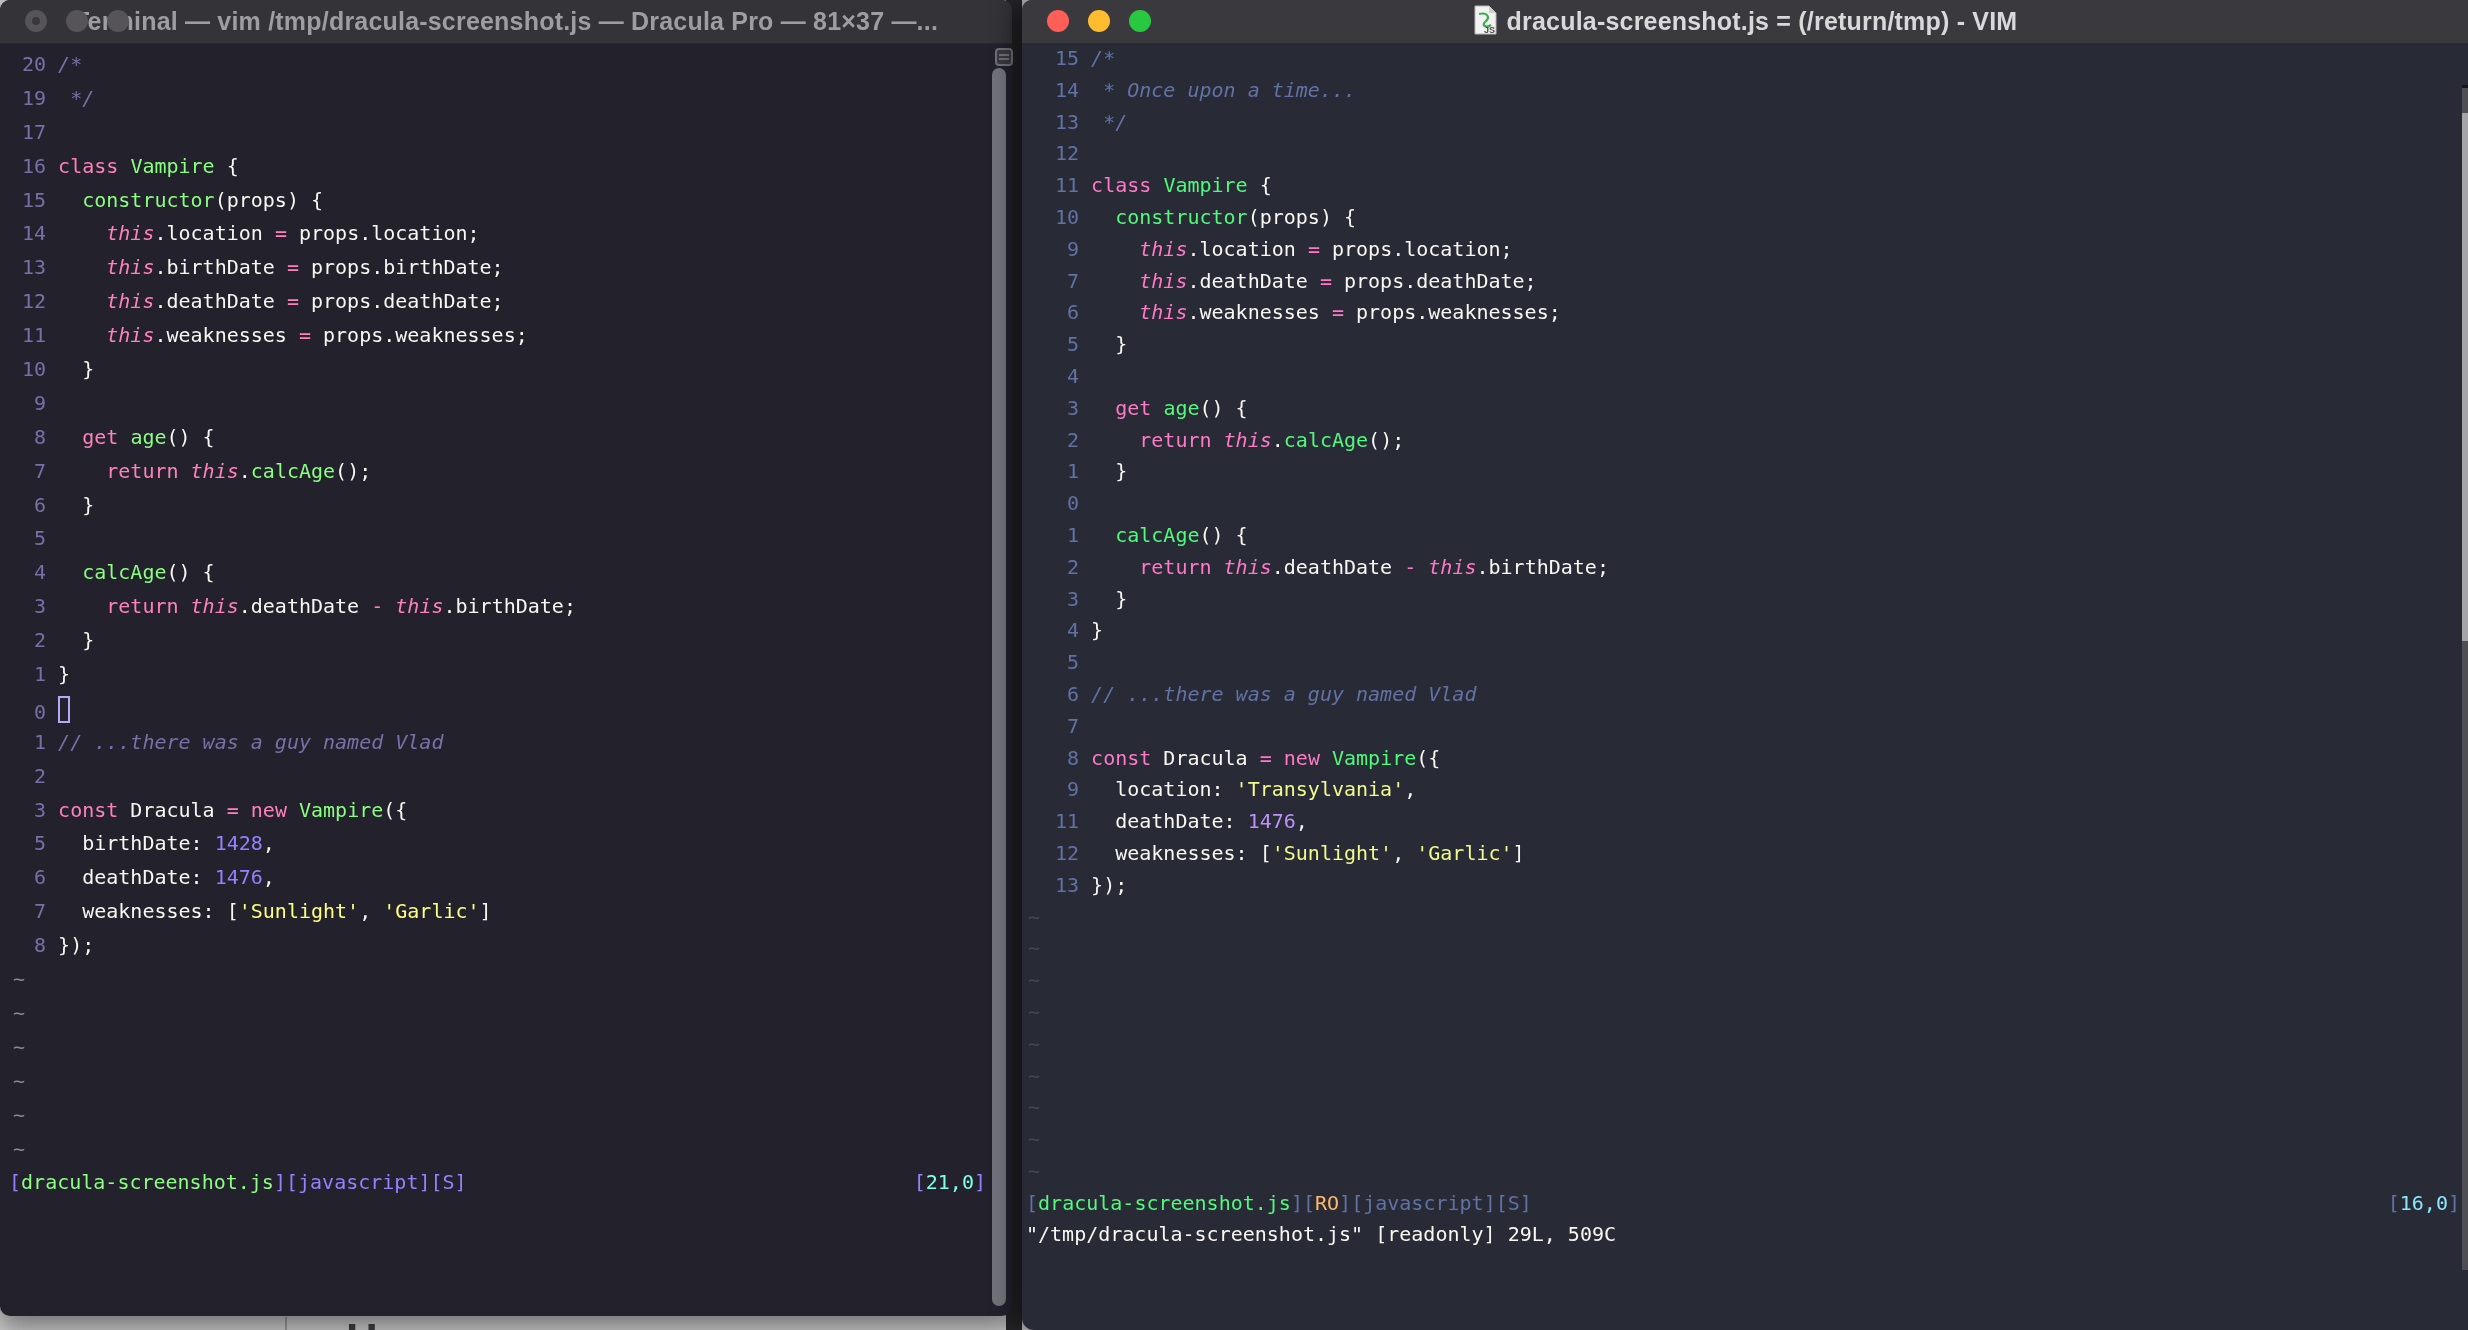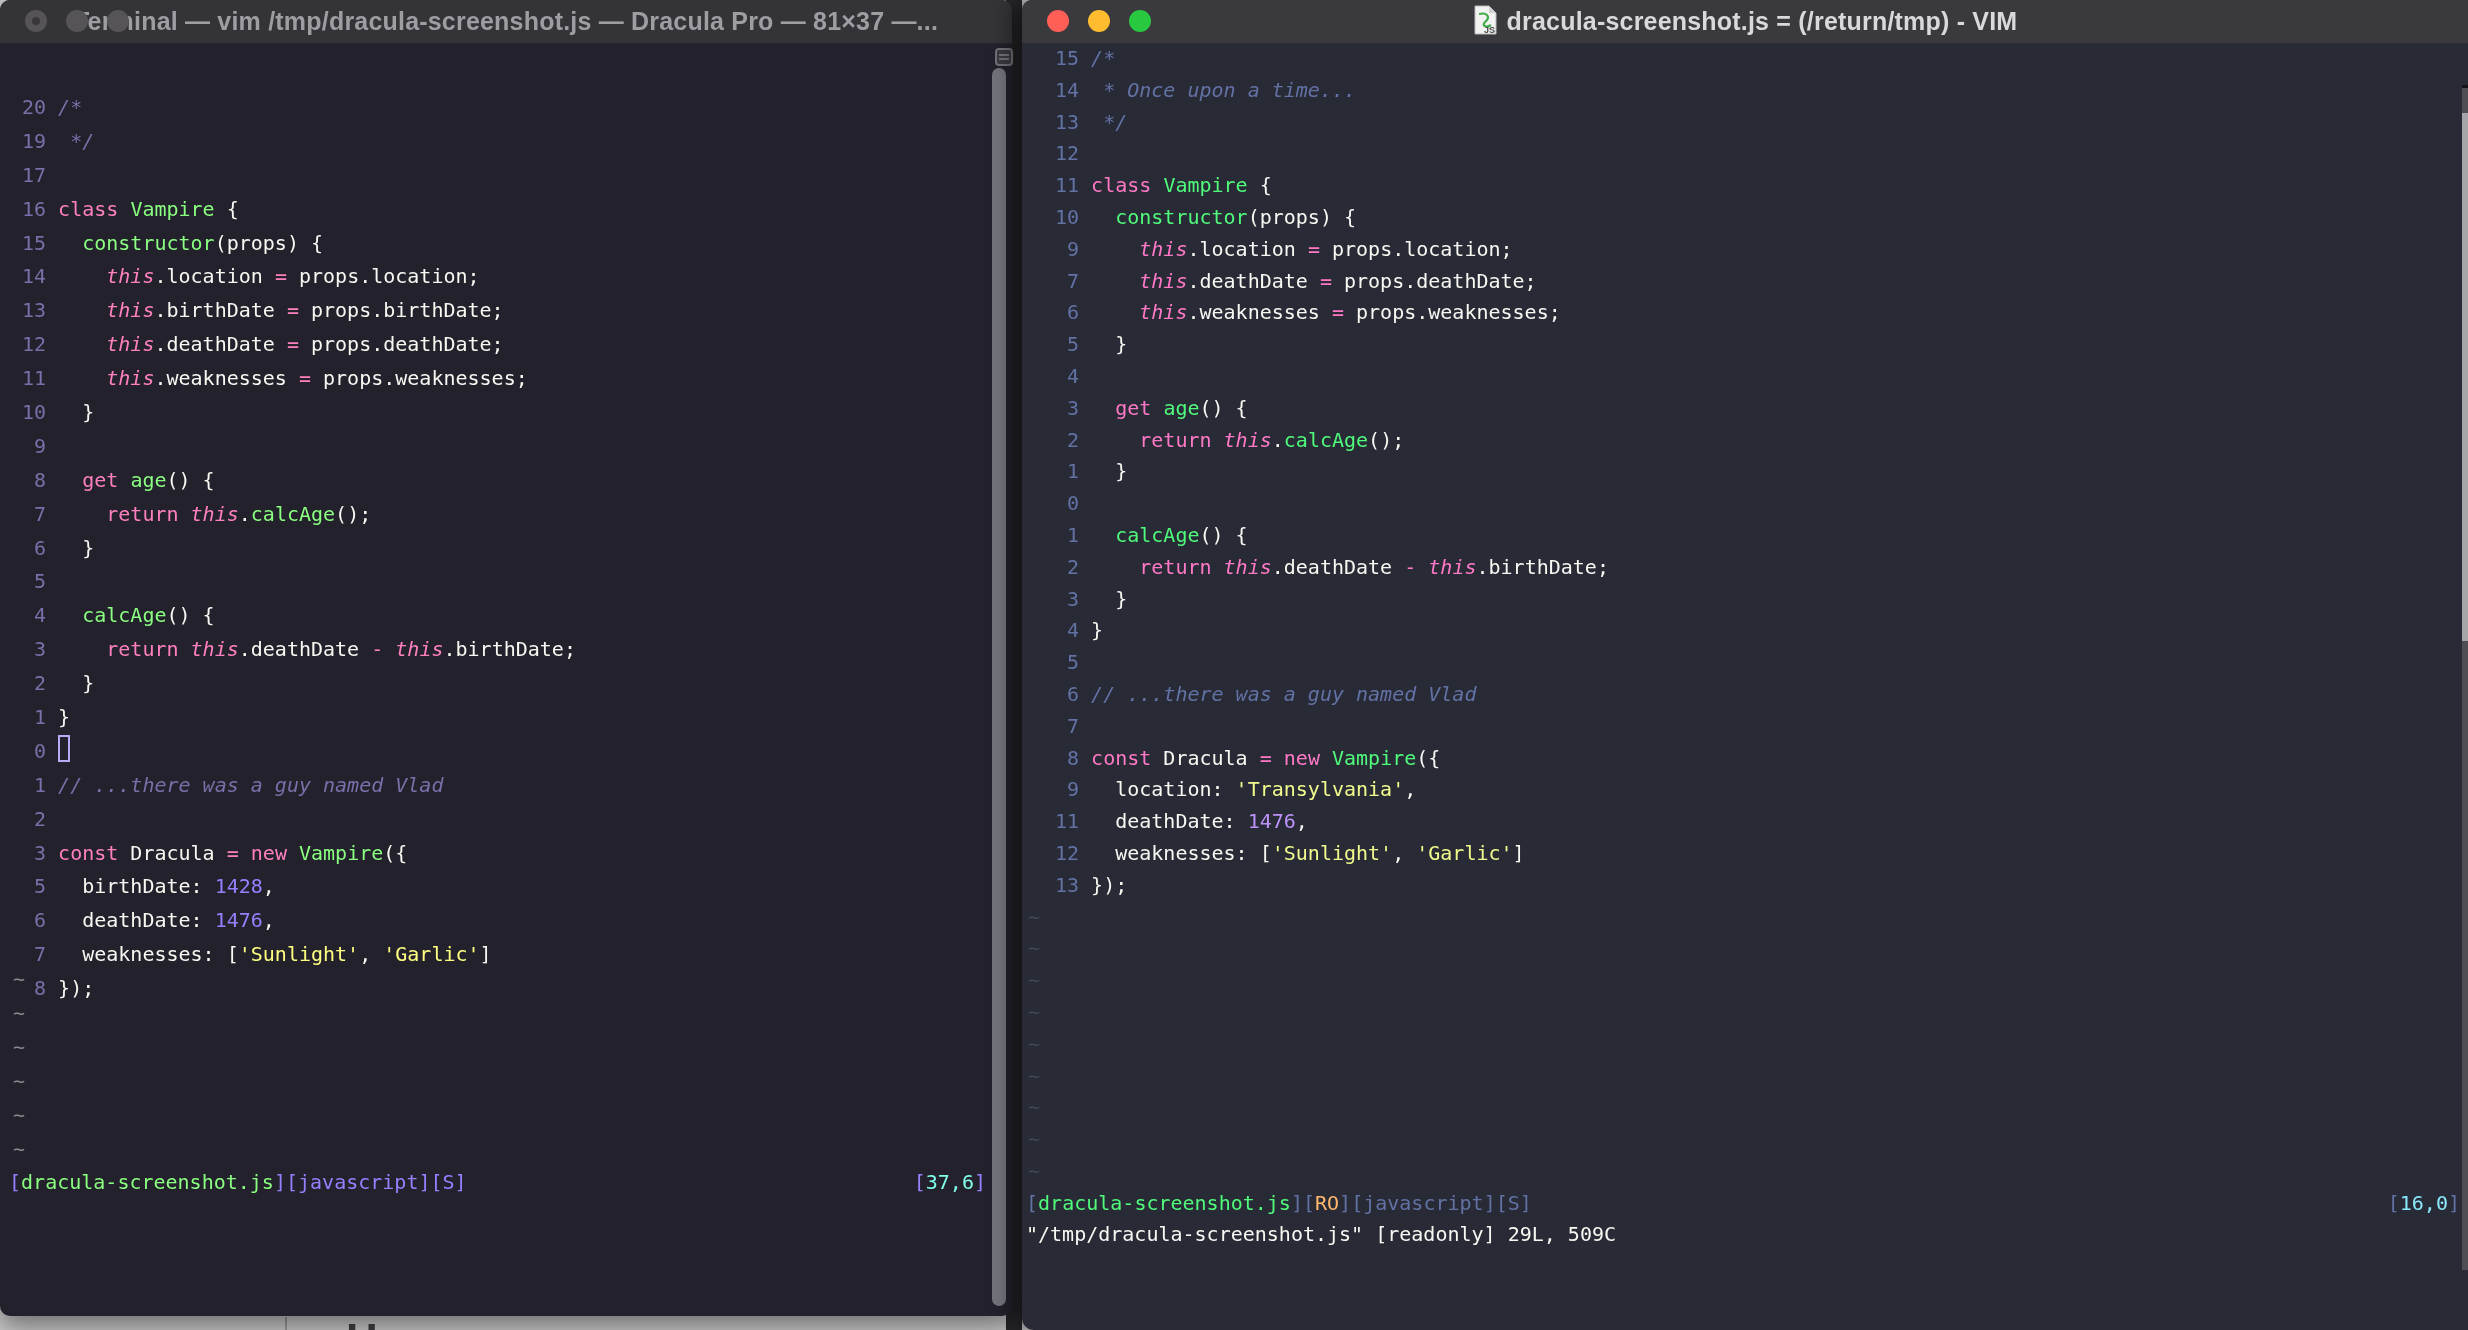--- a/index.html
+++ b/index.html
@@ -45,21 +45,21 @@
     position:absolute;top:43px;left:0;right:0;bottom:0;
     font-family:"DejaVu Sans Mono",monospace;font-size:20px;
     overflow:hidden;
   }
   #left-window .codearea{padding-top:5px;}
   #right-window .codearea{}
   .row{white-space:pre;position:relative;}
   #left-window .row{height:33.9px;line-height:33.9px;}
   #right-window .row{height:31.8px;line-height:31.8px;}
   .lnum{display:inline-block;width:2ch;text-align:right;}
-  #left-window .lnum{margin-left:22px;color:var(--left_linenr);margin-top:43px;}
+  #left-window .lnum{margin-left:22px;color:var(--left_linenr);}
   #right-window .lnum{margin-left:33px;color:var(--right_linenr);}
   .codetext{margin-left:1ch;}
   #left-window .tilde{margin-left:13px;color:var(--left_tilde);}
   #right-window .tilde{margin-left:6px;color:var(--right_tilde);}
   
   #left-window  .tk-d{color:var(--left_fg);}  #right-window .tk-d{color:var(--right_fg);}
   #left-window  .tk-c{color:var(--left_comment);font-style:italic;}
   #right-window .tk-c{color:var(--right_comment);font-style:italic;}
   #left-window  .tk-k{color:var(--left_pink);}  #right-window .tk-k{color:var(--right_pink);}
   #left-window  .tk-t{color:var(--left_pink);font-style:italic;}
@@ -155,21 +155,21 @@
       <div class="row"><span class="lnum">5</span><span class="codetext"><span class="tk-d">  birthDate: </span><span class="tk-n">1428</span><span class="tk-d">,</span></span></div>
       <div class="row"><span class="lnum">6</span><span class="codetext"><span class="tk-d">  deathDate: </span><span class="tk-n">1476</span><span class="tk-d">,</span></span></div>
       <div class="row"><span class="lnum">7</span><span class="codetext"><span class="tk-d">  weaknesses: [</span><span class="tk-s">'Sunlight'</span><span class="tk-d">, </span><span class="tk-s">'Garlic'</span><span class="tk-d">]</span></span></div>
       <div class="row"><span class="lnum">8</span><span class="codetext"><span class="tk-d">});</span></span></div>
       <div class="row"><span class="tilde">~</span></div>
       <div class="row"><span class="tilde">~</span></div>
       <div class="row"><span class="tilde">~</span></div>
       <div class="row"><span class="tilde">~</span></div>
       <div class="row"><span class="tilde">~</span></div>
       <div class="row"><span class="tilde">~</span></div>
-      <div class="row status-row"><span class="st-br">[</span><span class="st-fn">dracula-screenshot.js</span><span class="st-br">][</span><span class="st-ft">javascript</span><span class="st-br">][</span><span class="st-ft">S</span><span class="st-br">]</span><span class="ruler"><span class="st-br">[</span><span class="st-pos">37,6</span><span class="st-br">]</span></span></div>
+      <div class="row status-row"><span class="st-br">[</span><span class="st-fn">dracula-screenshot.js</span><span class="st-br">][</span><span class="st-ft">javascript</span><span class="st-br">][</span><span class="st-ft">S</span><span class="st-br">]</span><span class="ruler"><span class="st-br">[</span><span class="st-pos">21,0</span><span class="st-br">]</span></span></div>
     </div>
   <div id="split-pane-icon"></div>
   <div id="left-scroll-thumb"></div>
 </div>
 
 <div id="right-window" class="window">
   <div class="titlebar">
     <div class="lights">
       <div class="light red"></div>
       <div class="light yellow"></div>

